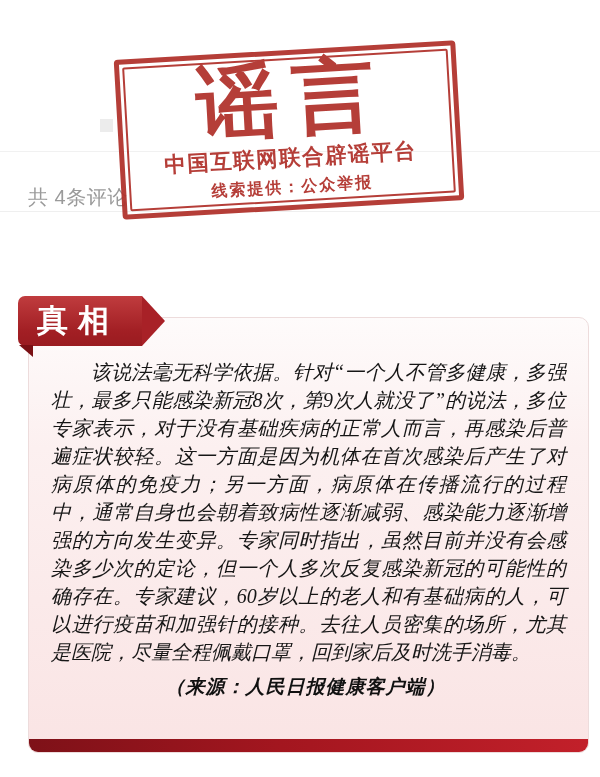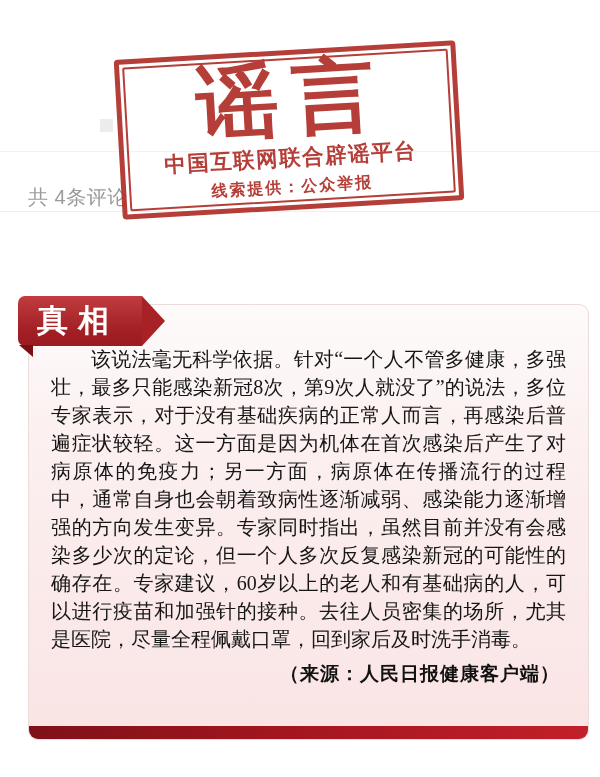--- a/index.html
+++ b/index.html
@@ -60,33 +60,33 @@
     background:#7a1014;clip-path:polygon(0 0,100% 0,100% 100%);
   }
   .ribbon-label{
     font-family:"Liberation Serif","DejaVu Serif",serif;
     color:#ffffff;font-size:31px;font-weight:bold;line-height:50px;
     letter-spacing:10px;padding-left:19px;
   }
 
   
   .card{
-    position:absolute;left:28px;top:304px;width:561px;height:436px;
+    position:absolute;left:28px;top:317px;width:561px;height:436px;
     border:1px solid #eddcdc;border-radius:10px;box-sizing:border-box;
     background:linear-gradient(180deg,#fefbfb 0%,#fcf0f0 30%,#fae4e4 100%);
-    overflow:hidden;z-index:1;
+    overflow:hidden;z-index:1;font-style:italic;
   }
   .card-body{
     margin:40px 22px 0 22px;
     font-family:"Liberation Serif","DejaVu Serif",serif;
     font-size:20px;line-height:28px;color:#161616;
     text-align:justify;text-indent:2em;
   }
   .card-source{
-    margin:8px 28px 0 22px;text-align:right;
+    margin:8px 28px 0 22px;text-align:center;
     font-family:"Liberation Serif","DejaVu Serif",serif;
     font-size:19px;font-weight:bold;color:#111111;letter-spacing:1px;
   }
   .card-bar{
     position:absolute;left:0;right:0;bottom:0;height:13px;
     background:linear-gradient(90deg,#7e1118 0%,#a3161f 45%,#c2202a 100%);
   }
 </style>
 </head>
 <body>

